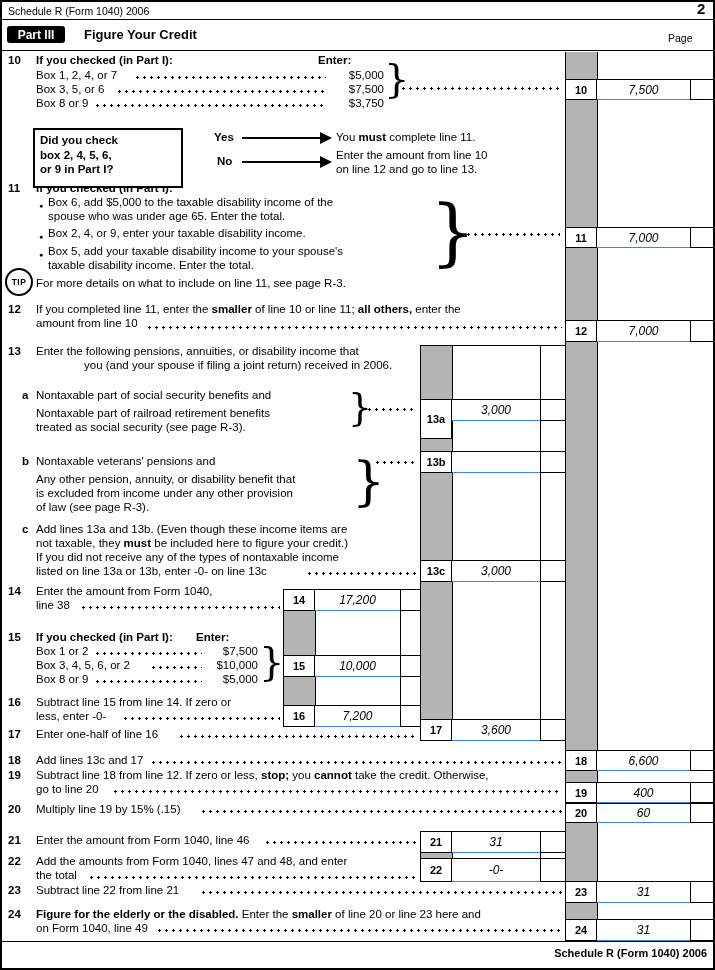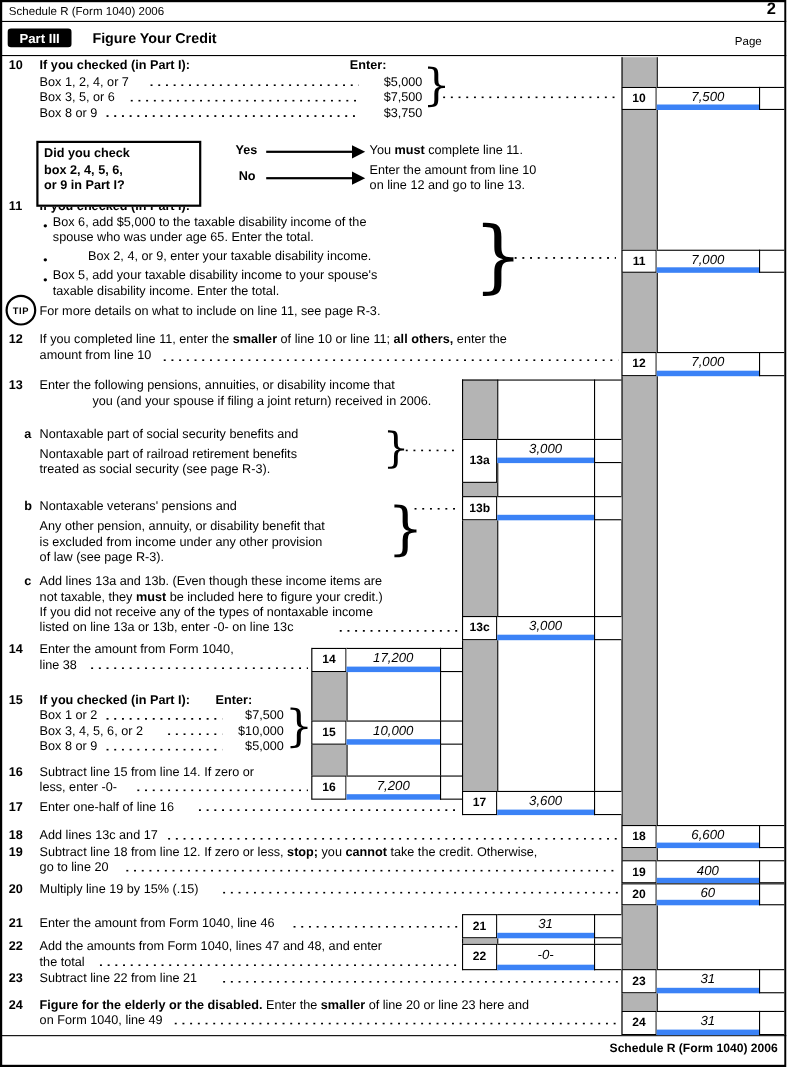--- a/index.html
+++ b/index.html
@@ -7,21 +7,21 @@
   .page{position:relative;width:715px;height:970px;background:#fff;overflow:hidden;}
   .pageborder{position:absolute;inset:0;border:2px solid #000;pointer-events:none;z-index:60;}
   .t{position:absolute;font-size:11.5px;line-height:13px;white-space:nowrap;color:#000;}
   .tb{font-weight:bold;}
   .small{font-size:10.5px;}
   .shade{position:absolute;background:#b4b4b4;}
   .vline{position:absolute;width:1px;background:#000;}
   .hline{position:absolute;height:1px;background:#000;}
   .dots{position:absolute;height:3px;background-image:radial-gradient(circle 1.1px at 1.5px 1.5px,#000 95%,transparent 100%);background-size:7px 3px;background-repeat:repeat-x;}
   .cellnum{position:absolute;border:1px solid #000;background:#fff;display:flex;align-items:center;justify-content:center;font-size:11px;font-weight:bold;z-index:5;}
-  .cellamt{position:absolute;border-top:1px solid #000;border-bottom:5px solid #3b82f6;background:#fff;display:flex;align-items:center;justify-content:center;font-size:12px;font-style:italic;z-index:5;}
+  .cellamt{position:absolute;border-top:1px solid #000;border-bottom:1px solid #3b82f6;background:#fff;display:flex;align-items:center;justify-content:center;font-size:12px;font-style:italic;z-index:5;}
   .cellcents{position:absolute;border-top:1px solid #000;border-bottom:1px solid #000;border-left:1px solid #000;background:#fff;z-index:5;}
   .brace{position:absolute;font-family:"DejaVu Serif",serif;line-height:1;font-weight:400;color:#000;}
   .brace::after{content:"}";}
   .blt{position:absolute;}
   .blt::after{content:"\25CF";font-size:7px;position:relative;top:-2px;}
   .qbox{position:absolute;border:2px solid #000;background:#fff;padding:3px 5px;z-index:5;}
   .qline{font-size:11.5px;font-weight:bold;line-height:14.5px;white-space:nowrap;}
   .arrowline{position:absolute;height:2px;background:#000;}
   .arrowhead{position:absolute;width:0;height:0;border-top:6px solid transparent;border-bottom:6px solid transparent;border-left:12px solid #000;}
   .tipcircle{position:absolute;width:28px;height:28px;border:2px solid #000;border-radius:50%;display:flex;align-items:center;justify-content:center;font-size:8.5px;font-weight:bold;letter-spacing:.5px;background:#fff;z-index:5;}
@@ -240,21 +240,21 @@
   <div class="arrowhead" style="left:320px;top:156px;"></div>
   <span class="t" style="left:336px;top:149px;">Enter the amount from line 10</span>
   <span class="t" style="left:336px;top:163px;">on line 12 and go to line 13.</span>
 
   <span class="t tb" style="left:8px;top:182px;">11</span>
   <span class="t tb" style="left:36px;top:182px;">If you checked (in Part I):</span>
   <span class="blt" style="left:39px;top:196px;"></span>
   <span class="t" style="left:48px;top:196px;">Box 6, add $5,000 to the taxable disability income of the</span>
   <span class="t" style="left:48px;top:210px;">spouse who was under age 65. Enter the total.</span>
   <span class="blt" style="left:39px;top:227px;"></span>
-  <span class="t" style="left:48px;top:227px;margin-left:32px;">Box 2, 4, or 9, enter your taxable disability income.</span>
+  <span class="t" style="left:48px;top:227px;">Box 2, 4, or 9, enter your taxable disability income.</span>
   <span class="blt" style="left:39px;top:245px;"></span>
   <span class="t" style="left:48px;top:245px;">Box 5, add your taxable disability income to your spouse's</span>
   <span class="t" style="left:48px;top:259px;">taxable disability income. Enter the total.</span>
   <span class="brace" style="left:430px;top:196px;font-size:72px;"></span>
   <div class="dots" style="left:460px;top:233px;width:100px;"></div>
 
   <div class="tipcircle" style="left:5px;top:268px;">
       <span>TIP</span>
     </div>
   <span class="t" style="left:36px;top:277px;">For more details on what to include on line 11, see page R-3.</span>

